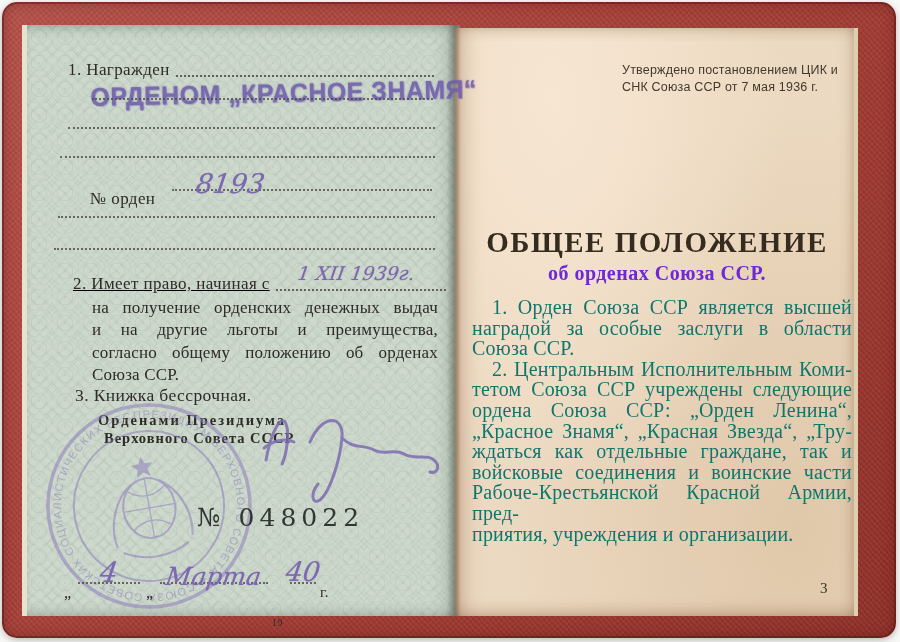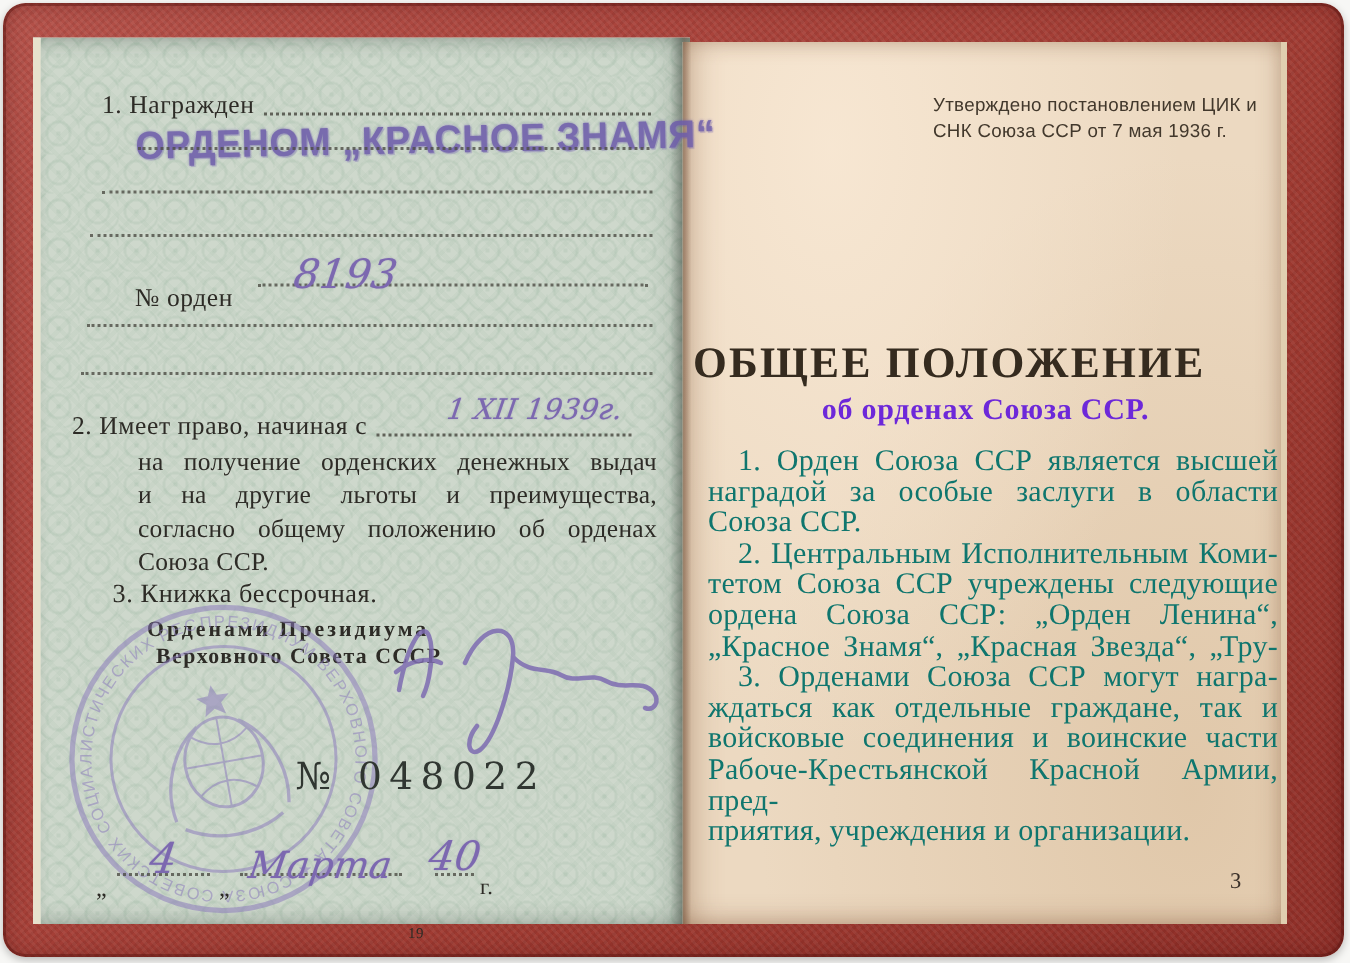--- a/index.html
+++ b/index.html
@@ -47,21 +47,21 @@
         transform:rotate(-1.2deg) scaleX(.96);transform-origin:left top;
         text-shadow:0 0 2px rgba(110,93,171,.75), 1px 1px 0 rgba(110,93,171,.3);}
   .item2line{color:#2d2b26;font-size:17px;line-height:22.4px;letter-spacing:.2px;
         text-align:justify;text-align-last:justify;}
   .item2line.plain{text-align:left;text-align-last:left;}
   .sec{font-weight:700;font-size:14.5px;letter-spacing:2px;color:#2d2b26;white-space:nowrap;}
   .booknum{font-family:"DejaVu Serif", serif;font-size:25px;letter-spacing:5px;color:#303631;white-space:nowrap;}
   
   .approval{font-family:"Liberation Sans", sans-serif;font-size:12.5px;line-height:16.5px;
         color:#42382c;text-align:left;letter-spacing:.2px;white-space:nowrap;}
-  .rtitle{font-weight:700;font-size:29px;letter-spacing:1.5px;color:#352b1f;text-align:left;white-space:nowrap;}
+  .rtitle{font-weight:700;font-size:29px;letter-spacing:1.5px;color:#352b1f;text-align:center;white-space:nowrap;}
   .rsub{font-weight:700;font-size:20px;letter-spacing:.5px;color:#6d28d9;text-align:center;white-space:nowrap;}
   .jline{color:#0f766e;font-size:20px;line-height:20.6px;letter-spacing:.2px;
         text-align:justify;text-align-last:justify;}
   .jline.plain{text-align:left;text-align-last:left;}
   .jline.ind{text-indent:20px;}
   .pgnum{font-size:15px;color:#3a3029;}
   .seal{position:absolute;left:38px;top:396px;opacity:.52;filter:blur(.3px);}
   .sig{position:absolute;left:252px;top:398px;opacity:.85;}
 </style>
 </head>
@@ -83,21 +83,21 @@
   <div class="dline" style="left:68px;top:127px;width:367px;"></div>
   <div class="dline" style="left:60px;top:156px;width:375px;"></div>
 
   <div class="abs print" style="left:90px;top:189px;">№  орден</div>
   <div class="dline" style="left:172px;top:189px;width:260px;"></div>
   <div class="abs hand" style="left:196px;top:168px;font-size:27px;">8193</div>
 
   <div class="dline" style="left:58px;top:216px;width:377px;"></div>
   <div class="dline" style="left:54px;top:248px;width:381px;"></div>
 
-  <div class="frow" style="left:48px;top:274px;width:375px;">
+  <div class="frow" style="left:73px;top:274px;width:375px;text-decoration:underline;">
     <span class="print" style="white-space:nowrap;">2.  Имеет право, начиная с</span>
     <span class="dotfill"></span>
   </div>
   <div class="abs hand" style="left:298px;top:262px;font-size:19px;white-space:nowrap;">1 ХII 1939г.</div>
   <div class="abs" style="left:92px;top:297px;width:346px;">
     <div class="item2line">на получение орденских денежных выдач</div>
     <div class="item2line">и на другие льготы и преимущества,</div>
     <div class="item2line">согласно общему положению об орденах</div>
     <div class="item2line plain">Союза ССР.</div>
   </div>
@@ -154,21 +154,20 @@
   <div class="abs rsub" style="left:462px;top:262px;width:390px;">об орденах Союза ССР.</div>
 
   <div class="abs" style="left:472px;top:297px;width:380px;">
     <div class="jline ind">1. Орден Союза ССР является высшей</div>
     <div class="jline">наградой за особые заслуги в области</div>
     <div class="jline plain">Союза ССР.</div>
     <div class="jline ind">2. Центральным Исполнительным Коми-</div>
     <div class="jline">тетом Союза ССР учреждены следующие</div>
     <div class="jline">ордена Союза ССР: „Орден Ленина“,</div>
     <div class="jline">„Красное Знамя“, „Красная Звезда“, „Тру-</div>
-    <div class="jline ind">3. Орденами Союза ССР могут награ-</div>
     <div class="jline">ждаться как отдельные граждане, так и</div>
     <div class="jline">войсковые соединения и воинские части</div>
     <div class="jline">Рабоче-Крестьянской Красной Армии, пред-</div>
     <div class="jline plain">приятия, учреждения и организации.</div>
   </div>
 
   <div class="abs pgnum" style="left:820px;top:580px;">3</div>
 </div>
 
 </body></html>

